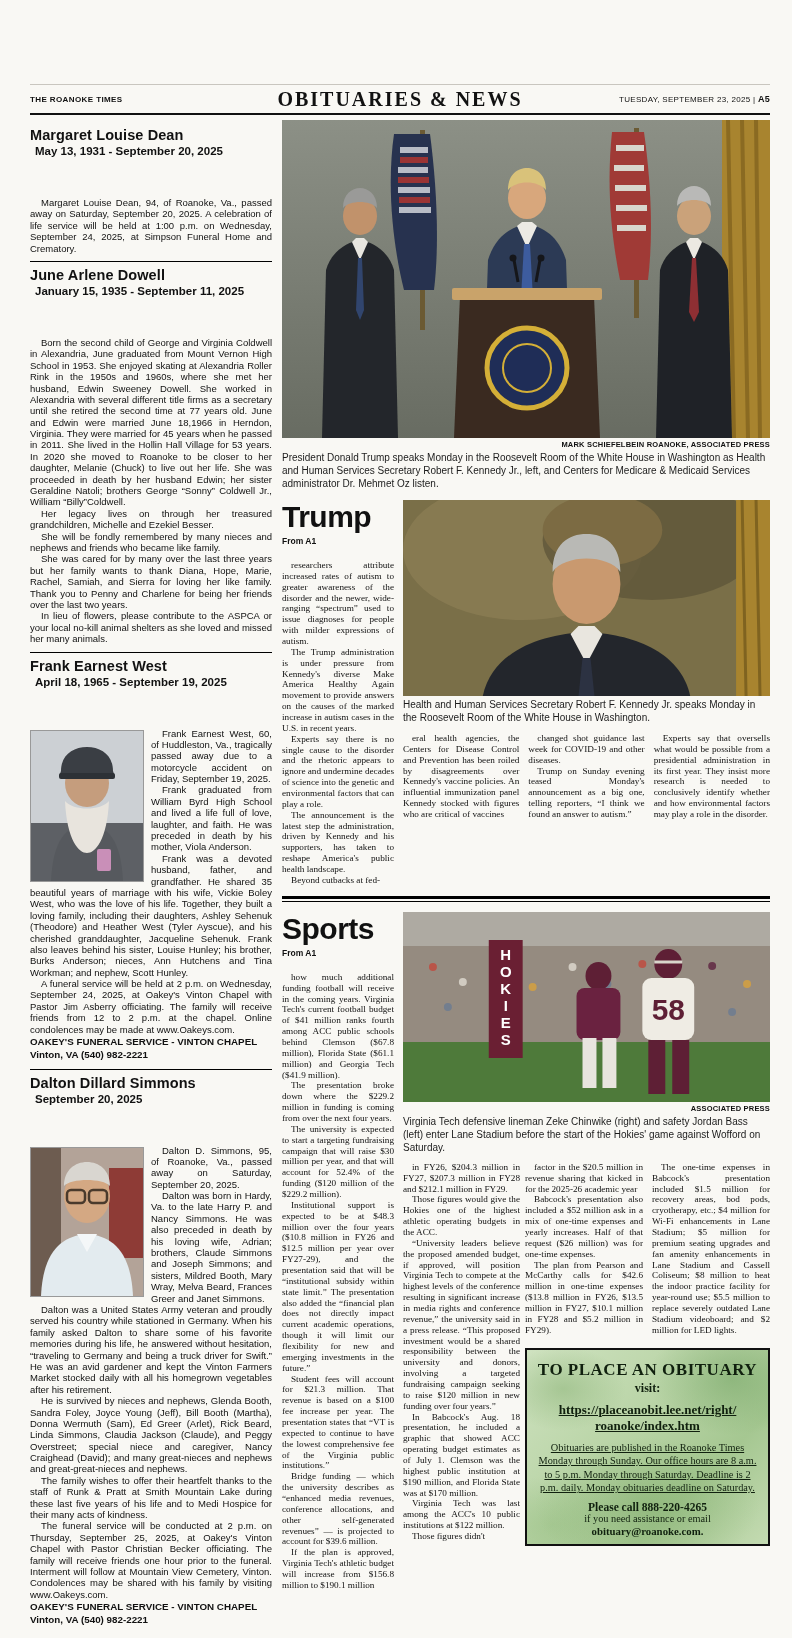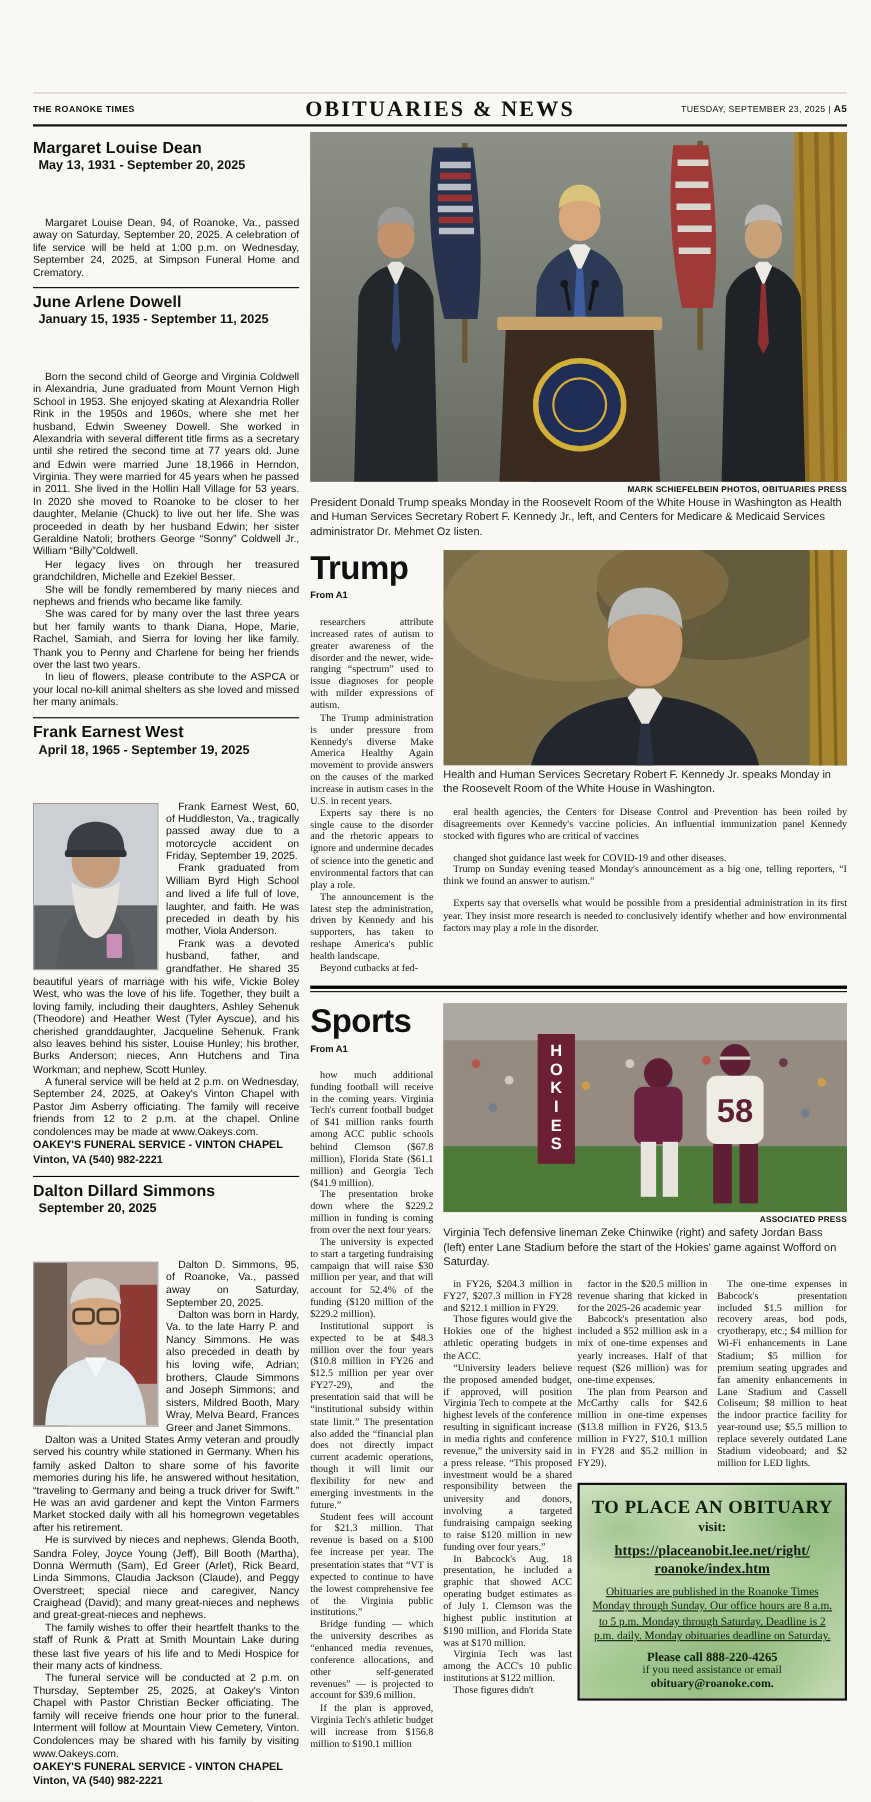--- a/index.html
+++ b/index.html
@@ -37,21 +37,21 @@
   .credit{font-size:7.5px;font-weight:bold;text-align:right;margin-top:2px;letter-spacing:.2px;}
   .caption{font-size:10px;line-height:1.3;color:#1c1c1c;margin-top:2px;}
   .story{display:flex;gap:9px;margin-top:10px;}
   .story .col1{width:112px;flex:none;}
   .story .rightarea{flex:1;min-width:0;}
   .story h1{font-size:30px;margin:0 0 2px 0;letter-spacing:-.5px;font-weight:900;}
   .kicker{font-size:8.5px;font-weight:bold;margin-bottom:14px;}
   .newsbody{font-family:"Liberation Serif",serif;font-size:9.2px;line-height:1.18;
             text-align:justify;}
   .newsbody p{margin:0;text-indent:9px;}
-  .threecol{display:flex;gap:9px;margin-top:9px;flex-direction:column;}
+  .threecol{display:flex;gap:9px;margin-top:9px;}
   .threecol>div{flex:1;min-width:0;}
   .section-rule{border-top:3px solid #000;border-bottom:1px solid #000;height:2px;margin:10px 0 0 0;}
   .sports-lower{display:flex;gap:5px;margin-top:8px;}
   .sports-lower .colA{width:117px;flex:none;}
   .lower-right{flex:1;min-width:0;display:flex;flex-direction:column;}
   .tworow{display:flex;gap:9px;}
   .tworow>div{flex:1;min-width:0;}
   
   .obit-ad{margin-top:12px;border:2.5px solid #111;height:198px;text-align:center;
            font-family:"Liberation Serif",serif;color:#10200e;padding:10px 8px;box-sizing:border-box;
@@ -222,21 +222,21 @@
         <g>
           <path d="M178 176 L312 176 L318 318 L172 318 Z" fill="#3a2a20"></path>
           <rect x="170" y="168" width="150" height="12" rx="2" fill="#c9a36a"></rect>
           <circle cx="245" cy="248" r="40" fill="#1f2d57" stroke="#d4af37" stroke-width="5"></circle>
           <circle cx="245" cy="248" r="24" fill="none" stroke="#d4af37" stroke-width="2"></circle>
           <path d="M236 162 L232 140 M254 162 L258 140" stroke="#15161a" stroke-width="3"></path>
           <circle cx="231" cy="138" r="3.5" fill="#15161a"></circle>
               <circle cx="259" cy="138" r="3.5" fill="#15161a"></circle>
         </g>
       </svg></div>
-      <div class="credit">MARK SCHIEFELBEIN PHOTOS, OBITUARIES PRESS</div>
+      <div class="credit">MARK SCHIEFELBEIN ROANOKE, ASSOCIATED PRESS</div>
       <figcaption class="caption">President Donald Trump speaks Monday in the Roosevelt Room of the White House in Washington as Health and Human Services Secretary Robert F. Kennedy Jr., left, and Centers for Medicare &amp; Medicaid Services administrator Dr. Mehmet Oz listen.</figcaption>
     </figure>
 
     <section class="story">
       <div class="col1">
         <h1>Trump</h1>
         <div class="kicker">From A1</div>
         <div class="newsbody">
             <p>researchers attribute increased rates of autism to greater awareness of the disorder and the newer, wide-ranging “spectrum” used to issue diagnoses for people with milder expressions of autism.</p>
             <p>The Trump administration is under pressure from Kennedy's diverse Make America Healthy Again movement to provide answers on the causes of the marked increase in autism cases in the U.S. in recent years.</p>

